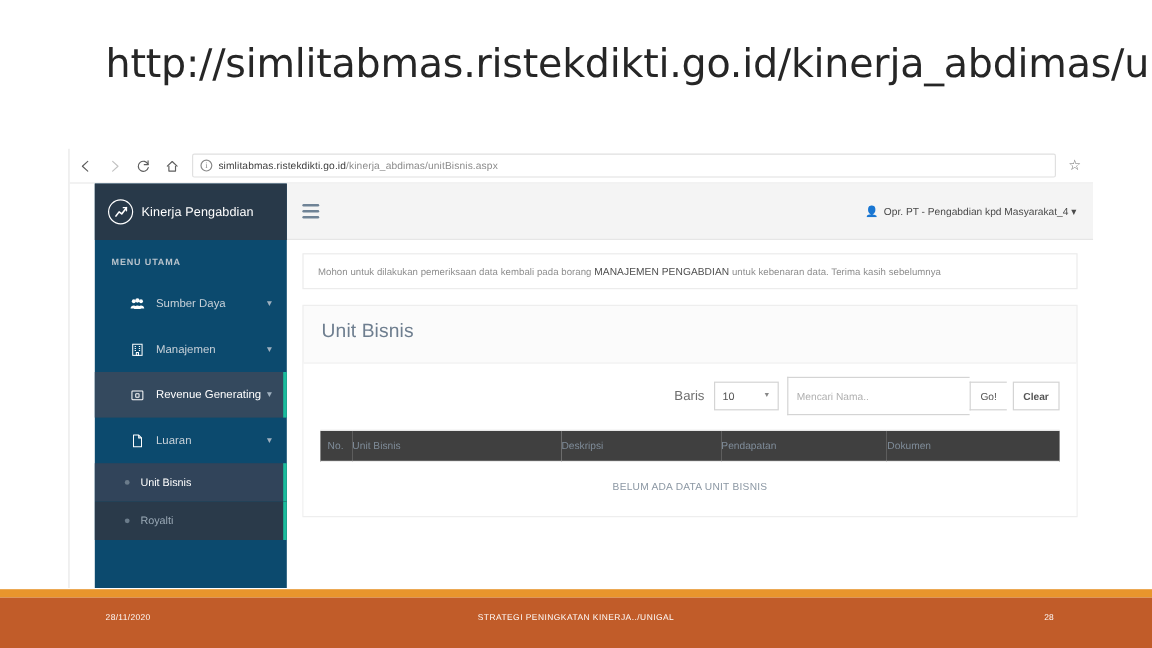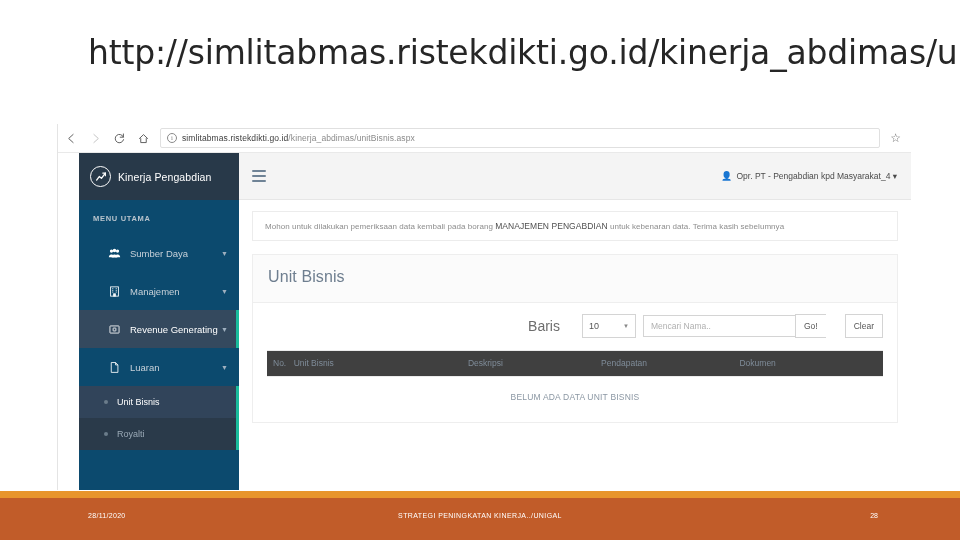--- a/index.html
+++ b/index.html
@@ -265,56 +265,56 @@
     padding: 11px 14px 0 14px;
   }
 
   .toolbar {
     display: flex;
     align-items: center;
     justify-content: flex-end;
     gap: 0;
     padding-bottom: 12px;
   }
-  .tb-label { font-size: 14px; color: #6d6d6d; margin-right: 22px; }
+  .tb-label { font-size: 11px; color: #6d6d6d; margin-right: 8px; }
   .sel {
     width: 54px; height: 24px;
     border: 1px solid #d4d4d4;
     background: #fff;
     display: flex;
     align-items: center;
     justify-content: space-between;
     padding: 0 6px;
     font-size: 9px;
     color: #555;
     margin-right: 7px;
   }
   .sel .car { font-size: 6px; color: #888; }
   .search-in {
-    width: 152px; height: 22px;
+    width: 152px; height: 32px;
     border: 1px solid #d4d4d4;
     border-right: none;
     background: #fff;
     display: flex; align-items: center;
     padding: 0 7px;
     font-size: 8.5px;
     color: #b0b0b0;
   }
   .btn {
     height: 24px;
     border: 1px solid #d4d4d4;
     background: #fff;
     display: flex; align-items: center;
     padding: 0 8px;
     font-size: 8.5px;
     color: #555;
     text-align: center;
   }
   .btn.go { border-right: none; }
-  .btn.clear { margin-left: 19px; }
+  .btn.clear { margin-left: 5px; font-weight: bold; }
 
   table.grid { width: 100%; border-collapse: collapse; }
   table.grid th {
     text-align: left;
     font-weight: 400;
     font-size: 8.5px;
     color: #7f8c99;
     padding: 7px 0 8px 0;
     border-top: 1px solid #ebebeb;
     border-bottom: 1px solid #ebebeb;

